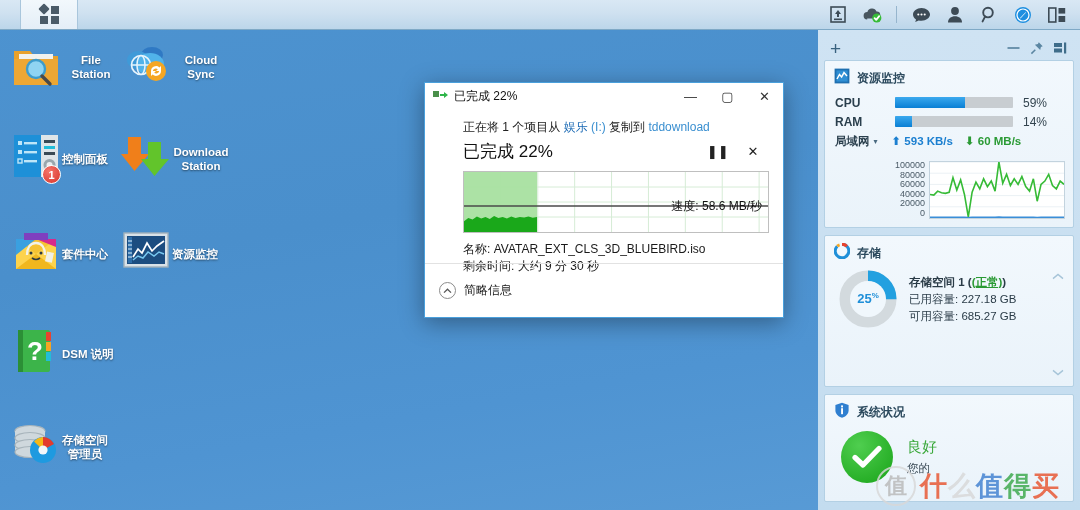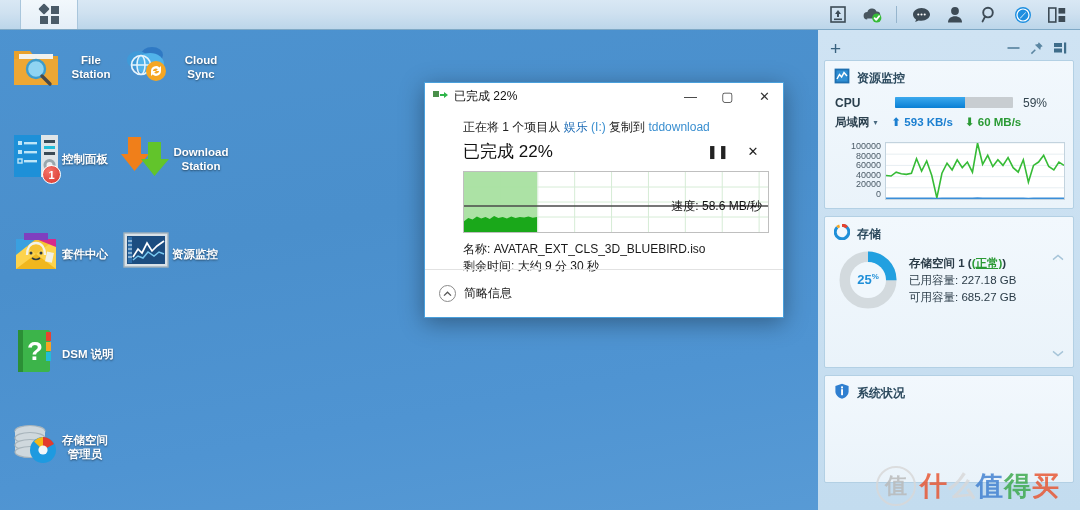--- a/index.html
+++ b/index.html
@@ -96,21 +96,21 @@
   .graph-wrap {
     margin-top: 8px; height: 62px; border: 1px solid #bfbfbf; position: relative; overflow: hidden;
     background: #fff;
   }
   .speed-lbl {
     position: absolute; right: 6px; top: 26px; font-size: 12px; color: #111;
     z-index: 4;
   }
   .info { margin-top: 8px; line-height: 17px; font-size: 12px; color: #1a1a1a;}
   .dlg-foot {
-    position: absolute; left: 0; bottom: 0; width: 100%; height: 48px;
+    position: absolute; left: 0; bottom: 0; width: 100%; height: 54px;
     border-top: 1px solid #e2e2e2; display: flex; align-items: center; padding-left: 14px;
   }
   .chev-circle {
     width: 17px; height: 17px; border: 1px solid #8b8b8b; border-radius: 50%;
     display: flex; align-items: center; justify-content: center; margin-right: 8px;
   }
 
   
   #widget-panel {
     position: absolute; right: 0; top: 30px; width: 262px; height: 480px;
@@ -135,21 +135,21 @@
   .res-row .rl { width: 60px; font-weight: bold; }
   .meter { width: 118px; height: 11px; background: #c8cdd1; border-radius: 1px; overflow: hidden; }
   .meter i { display: block; height: 100%; background: linear-gradient(180deg,#3ba9ee,#0a7fd4); }
   .res-row .rv { margin-left: 10px; color: #33444f; }
   .net-row { display: flex; align-items: center; height: 20px; font-size: 11.5px; padding-left:0; }
   .net-row .nname { font-weight: bold; color:#2a3f4d; }
   .net-row .caret { margin-left: 4px; font-size: 8px; color:#4a6a80; }
   .net-row .up { color: #1b7fd0; margin-left: 14px; font-weight: bold;}
   .net-row .down { color: #2a9a34; margin-left: 12px; font-weight: bold;}
 
-  .chart-box { display: flex; padding: 4px 8px 8px 8px; }
+  .chart-box { display: flex; padding: 4px 8px 8px 8px; margin-left: 44px; }
   .y-axis { width: 52px; text-align: right; font-size: 9px; color: #4a5a66; padding-right: 4px; }
   .y-axis div { line-height: 9.6px; }
   .plot { flex: 1; border: 1px solid #c3d3de; background: #fff; height: 58px; position: relative; }
 
   .stor-body { display: flex; align-items: center; padding: 2px 10px 14px 14px; }
   .donut { width: 58px; height: 58px; position: relative; flex: none; }
   .donut .hole {
     position: absolute; left: 11px; top: 11px; width: 36px; height: 36px;
     border-radius: 50%; background: #f0f7fc;
     display: flex; align-items: center; justify-content: center;
@@ -498,20 +498,27 @@
       <span class="wt">资源监控</span>
     </div>
     <div class="res-rows">
       <div class="res-row">
         <span class="rl">CPU</span>
         <span class="meter">
             <i id="cpu-bar" style="width: 59%;"></i>
           </span>
         <span class="rv">59%</span>
       </div>
+      <div class="res-row">
+        <span class="rl">RAM</span>
+        <span class="meter">
+            <i id="ram-bar" style="width: 14%;"></i>
+          </span>
+        <span class="rv">14%</span>
+      </div>
       <div class="net-row">
         <span class="nname">局域网</span>
         <span class="caret">▾</span>
         <span class="up">
           <span>⬆</span>
           <span>593 KB/s</span>
         </span>
         <span class="down">
           <span>⬇</span>
           <span>60 MB/s</span>
@@ -588,20 +595,31 @@
     <div class="w-title">
       <span>
         <svg width="16" height="16" viewBox="0 0 16 16">
           <path d="M8 0.8 14.6 3v5.2c0 4-3 6.4-6.6 7.6C4.4 14.6 1.4 12.2 1.4 8.2V3z" fill="#2f7fd0"></path>
           <rect x="7.1" y="6.2" width="1.9" height="6" fill="#fff"></rect>
           <rect x="7.1" y="3.4" width="1.9" height="2" fill="#fff"></rect>
         </svg>
       </span>
       <span class="wt">系统状况</span>
     </div>
+    <div class="health-body">
+      <div class="check-circle">
+        <svg width="30" height="24" viewBox="0 0 30 24">
+          <polyline points="3,12.5 11,20 27,3.5" fill="none" stroke="#ffffff" stroke-width="5.2" stroke-linecap="round" stroke-linejoin="round"></polyline>
+        </svg>
+      </div>
+      <div class="health-txt">
+        <div class="good">良好</div>
+        <div class="sub">您的</div>
+      </div>
+    </div>
   </div>
 </div>
 
 <div id="watermark">
   <div class="wm-logo">值</div>
   <div class="wm-txt">
     <span class="c1">什</span><span class="c2">么</span><span class="c3">值</span><span class="c4">得</span><span class="c5">买</span>
   </div>
 </div>
 

